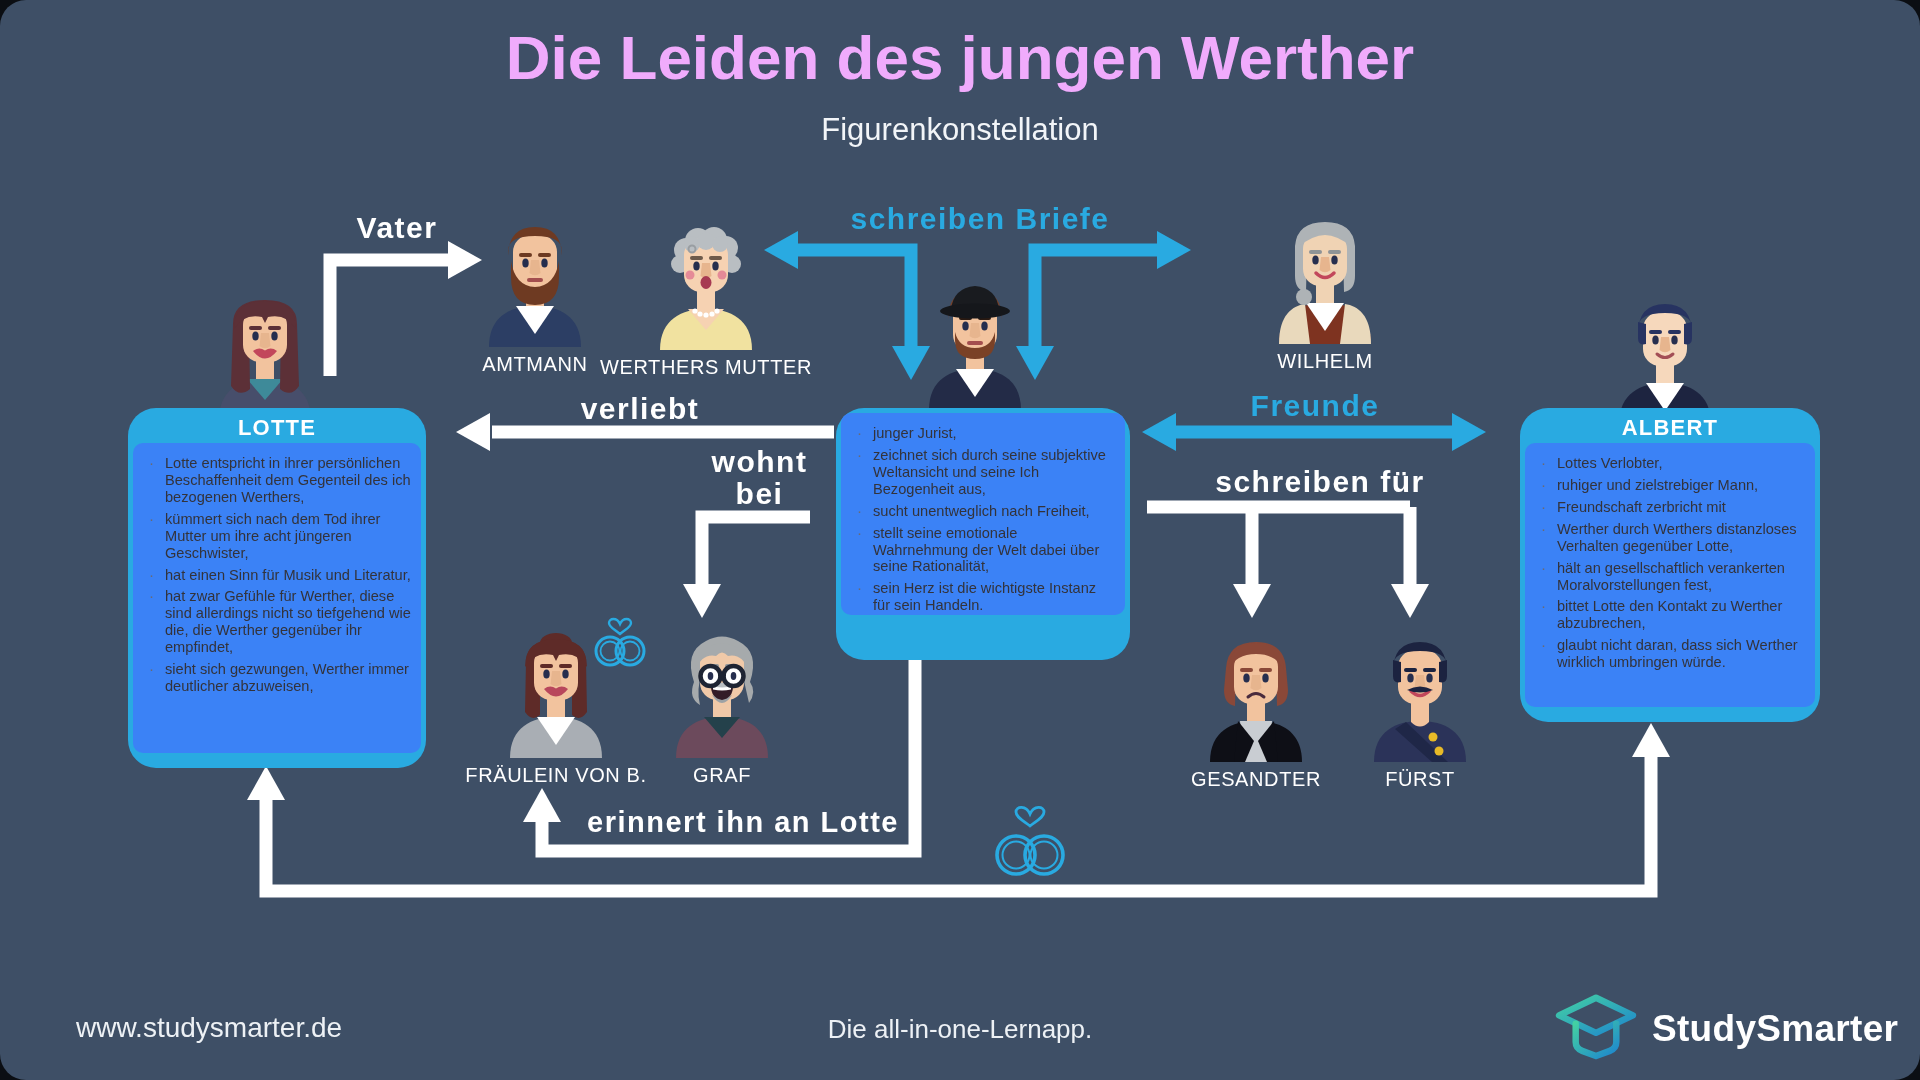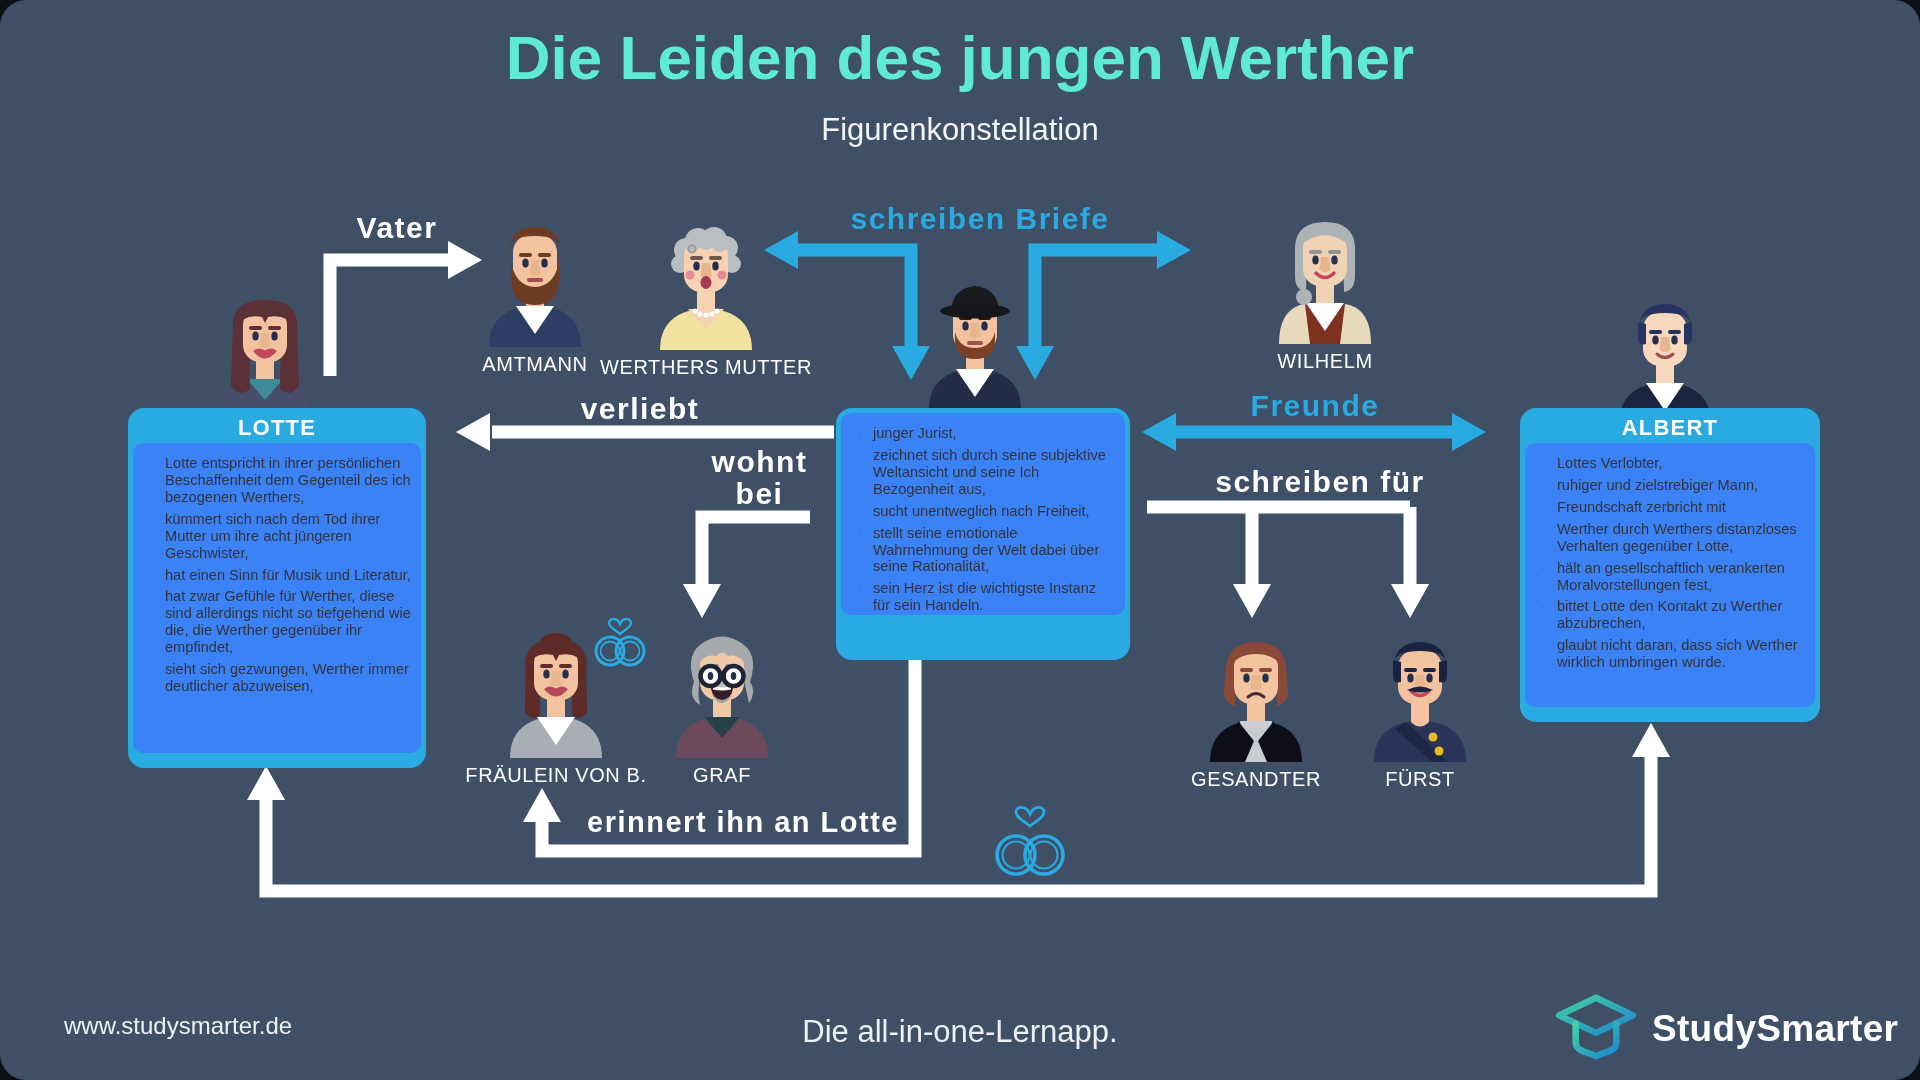--- a/index.html
+++ b/index.html
@@ -1,47 +1,47 @@
 <!DOCTYPE html>
 <html><head>
 <meta charset="utf-8">
 <style>
   html,body{margin:0;padding:0;background:#0B0E13;}
   .stage{position:relative;width:1920px;height:1080px;background:#3E4F66;border-radius:26px;overflow:hidden;
          font-family:"Liberation Sans", sans-serif;}
   .abs{position:absolute;}
-  .title{left:0;right:0;top:22px;text-align:center;font-size:62px;font-weight:800;color:#5eead4;letter-spacing:0;}
+  .title{left:0;right:0;top:22px;text-align:center;font-size:62px;font-weight:800;color:#f0abfc;letter-spacing:0;}
   .subtitle{left:0;right:0;top:112px;text-align:center;font-size:31px;font-weight:400;color:#F2F5F8;}
   .rel{font-weight:800;font-size:30px;letter-spacing:1.5px;color:#ffffff;text-align:center;line-height:32px;}
   .rel.blue{color:#29AAE1;}
   .rel-vater{left:312px;top:212px;width:170px;}
   .rel-schreiben{left:795px;top:203px;width:370px;}
   .rel-verliebt{left:545px;top:393px;width:190px;}
   .rel-wohnt{left:702px;top:446px;width:115px;}
   .rel-freunde{left:1205px;top:390px;width:220px;}
   .rel-arbeitet{left:1145px;top:466px;width:350px;}
   .rel-erinnert{left:558px;top:806px;width:370px;font-size:29px;}
   .char{position:absolute;width:120px;}
   .char-label{position:absolute;width:260px;text-align:center;font-size:20px;font-weight:500;
               letter-spacing:0.6px;color:#FFFFFF;}
-  .cbox{background:#29AAE1;border-radius:16px;padding:5px;}
+  .cbox{background:#29AAE1;border-radius:28px;padding:5px;}
   .cbox .hd{height:30px;line-height:30px;text-align:center;color:#FFFFFF;font-weight:700;font-size:22px;letter-spacing:1.2px;}
   .cbox .bd{background:#3b82f6;border-radius:10px;padding:12px 10px 10px 8px;box-sizing:border-box;overflow:hidden;}
   .box-lotte{left:128px;top:408px;width:288px;height:350px;}
   .box-lotte .bd{height:310px;}
   .box-werther{left:836px;top:408px;width:284px;height:242px;}
   .box-werther .bd{height:202px;}
   .box-albert{left:1520px;top:408px;width:290px;height:304px;}
   .box-albert .bd{height:264px;}
   .cbox ul{margin:0;padding:0;list-style:none;}
   .cbox li{position:relative;padding-left:24px;margin-bottom:5px;font-size:14.6px;line-height:1.16;color:#33333B;}
   .cbox li::before{content:"·";position:absolute;left:8px;top:-1px;color:#6A6A72;font-size:15px;}
   .arrow-layer{left:0;top:0;pointer-events:none;}
-  .footer-site{left:64px;top:1012px;font-size:24px;font-weight:400;color:#EDF1F5;}
-  .footer-tagline{left:0;right:0;top:1014px;text-align:center;font-size:31px;font-weight:400;color:#EDF1F5;}
+  .footer-site{left:76px;top:1012px;font-size:28px;font-weight:400;color:#EDF1F5;}
+  .footer-tagline{left:0;right:0;top:1014px;text-align:center;font-size:26px;font-weight:400;color:#EDF1F5;}
   .brand{left:1652px;top:1008px;font-size:37px;font-weight:700;color:#FFFFFF;letter-spacing:0.3px;}
   .logo-icon{left:1548px;top:990px;}
   .rings-small{left:588px;top:612px;}
   .rings-large{left:986px;top:800px;}
 </style>
 </head>
 <body>
 
 <div class="stage">
 

